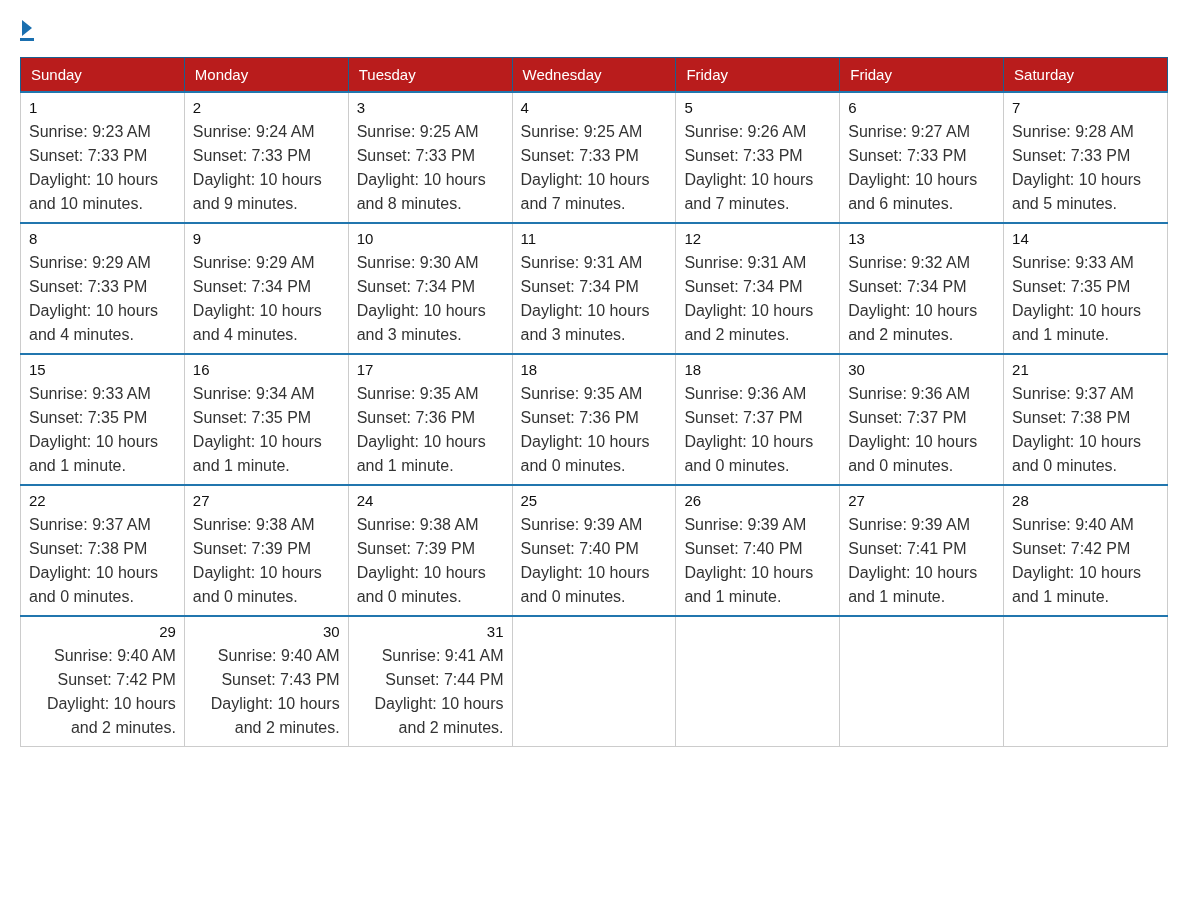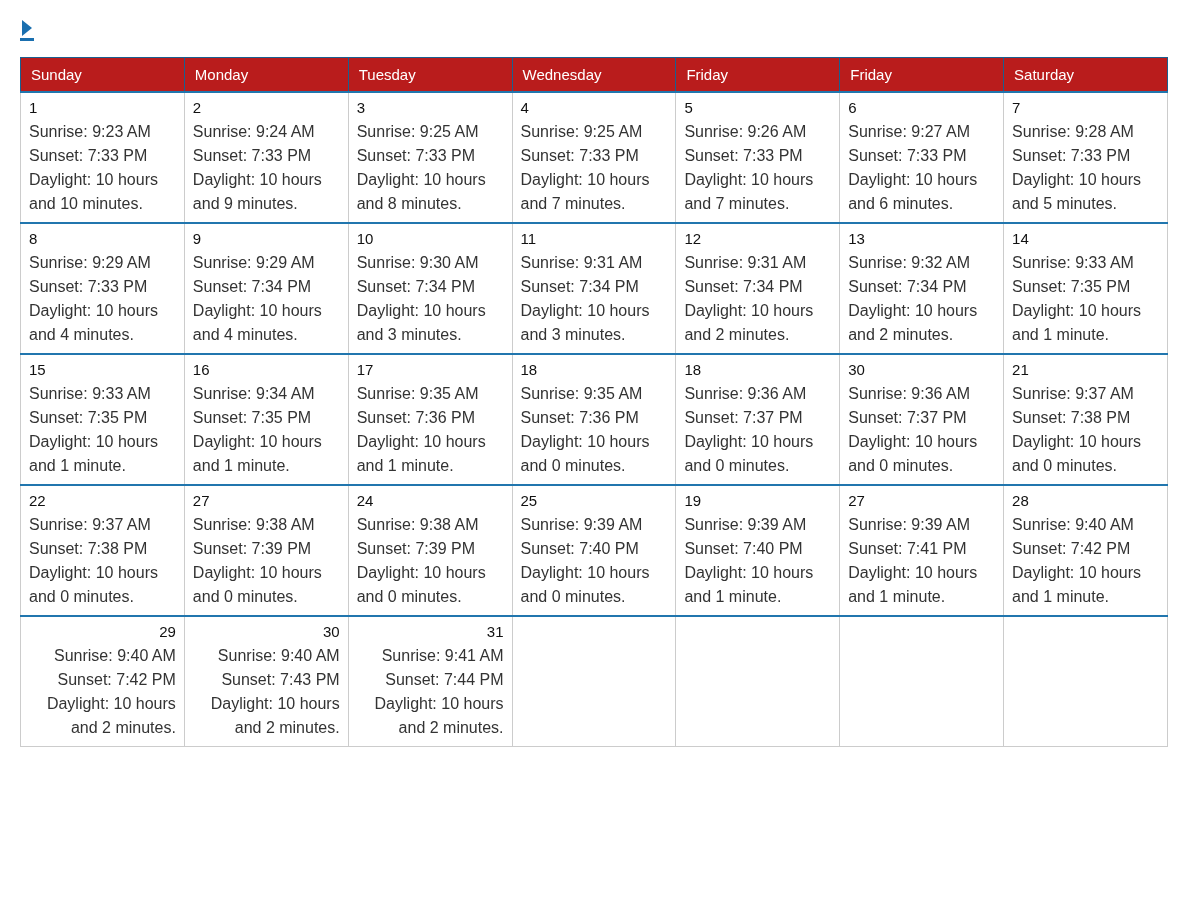--- a/index.html
+++ b/index.html
@@ -231,21 +231,21 @@
         </td>
         <td>
           <div class="day-number">24</div>
 <div class="day-info">Sunrise: 9:38 AM<br>Sunset: 7:39 PM<br>Daylight: 10 hours<br>and 0 minutes.</div>
         </td>
         <td>
           <div class="day-number">25</div>
 <div class="day-info">Sunrise: 9:39 AM<br>Sunset: 7:40 PM<br>Daylight: 10 hours<br>and 0 minutes.</div>
         </td>
         <td>
-          <div class="day-number">19</div>
+          <div class="day-number">26</div>
 <div class="day-info">Sunrise: 9:39 AM<br>Sunset: 7:40 PM<br>Daylight: 10 hours<br>and 1 minute.</div>
         </td>
         <td>
           <div class="day-number">27</div>
 <div class="day-info">Sunrise: 9:39 AM<br>Sunset: 7:41 PM<br>Daylight: 10 hours<br>and 1 minute.</div>
         </td>
         <td>
           <div class="day-number">28</div>
 <div class="day-info">Sunrise: 9:40 AM<br>Sunset: 7:42 PM<br>Daylight: 10 hours<br>and 1 minute.</div>
         </td>

